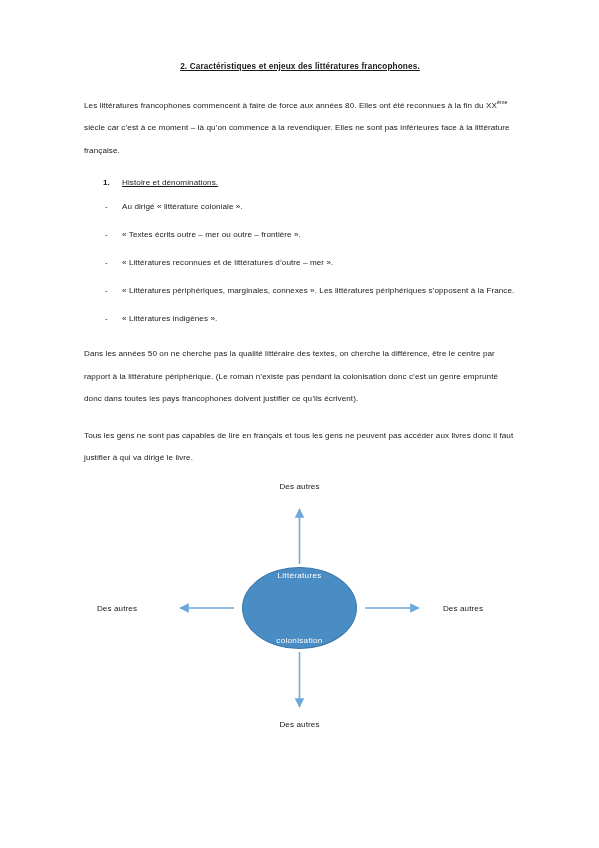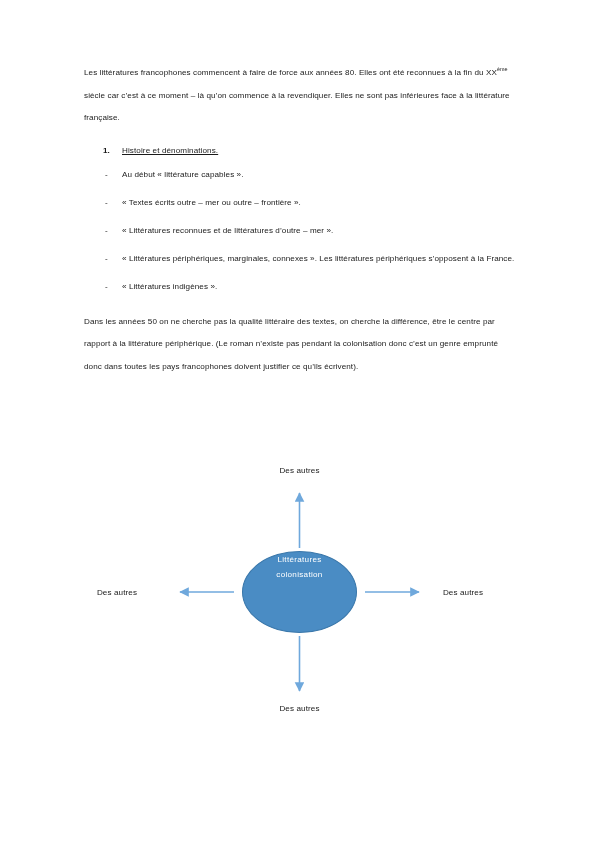--- a/index.html
+++ b/index.html
@@ -96,21 +96,21 @@
     font-size: 8.1px;
     line-height: 20px;
     letter-spacing: 0.08px;
     flex: 1;
   }
 
   
   .diagram {
     position: absolute;
     left: 0;
-    top: 452px;
+    top: 468px;
     width: 477px;
     height: 280px;
     text-decoration: underline;
   }
 
   .node-label {
     position: absolute;
     font-size: 8.1px;
     line-height: 12px;
     color: #1a1a1a;
@@ -129,21 +129,21 @@
     top: 99px;
     width: 115px;
     height: 82px;
     border-radius: 50%;
     background: #4A8CC4;
     border: 1px solid #3A77AA;
     box-sizing: border-box;
     display: flex;
     flex-direction: column;
     align-items: center;
-    justify-content: flex-start;
+    justify-content: space-between;
     color: #ffffff;
     font-size: 8.1px;
     line-height: 15px;
     letter-spacing: 0.3px;
   }
   .ellipse .l1, .ellipse .l2 { display: block; }
 
   .arrow-svg {
     position: absolute;
     left: 0;
@@ -154,32 +154,33 @@
     pointer-events: none;
   }
 </style>
 </head>
 <body>
 
 <div class="page">
 
   <div class="content">
 
+    <h1 class="doc-title">2. Caractéristiques et enjeux des littératures francophones.</h1>
 
     <p class="para"><span>Les littératures francophones commencent à faire de force aux années 80. Elles ont été reconnues à la fin du XX</span><sup>ème</sup><span> siècle car c’est à ce moment – là qu’on commence à la revendiquer. Elles ne sont pas inférieures face à la littérature française.</span></p>
 
     <div class="num-heading">
       <span class="marker">1.</span>
       <span class="htext">Histoire et dénominations.</span>
     </div>
 
     <ul class="dash-list">
       <li class="dash-item">
         <span class="dash">-</span>
-        <span class="dtext">Au début « littérature capables ».</span>
+        <span class="dtext">Au dirigé « littérature coloniale ».</span>
       </li>
       <li class="dash-item">
         <span class="dash">-</span>
         <span class="dtext">« Textes écrits outre – mer ou outre – frontière ».</span>
       </li>
       <li class="dash-item">
         <span class="dash">-</span>
         <span class="dtext">« Littératures reconnues et de littératures d’outre – mer ».</span>
       </li>
       <li class="dash-item">
@@ -187,20 +188,21 @@
         <span class="dtext">« Littératures périphériques, marginales, connexes ». Les littératures périphériques s’opposent à la France.</span>
       </li>
       <li class="dash-item">
         <span class="dash">-</span>
         <span class="dtext">« Littératures indigènes ».</span>
       </li>
     </ul>
 
     <p class="para">Dans les années 50 on ne cherche pas la qualité littéraire des textes, on cherche la différence, être le centre par rapport à la littérature périphérique. (Le roman n’existe pas pendant la colonisation donc c’est un genre emprunté donc dans toutes les pays francophones doivent justifier ce qu’ils écrivent).</p>
 
+    <p class="para">Tous les gens ne sont pas capables de lire en français et tous les gens ne peuvent pas accéder aux livres donc il faut justifier à qui va dirigé le livre.</p>
 
   </div>
 
   <div class="diagram">
 
     <div class="node-label node-top">Des autres</div>
 
     <div class="node-label node-right">Des autres</div>
 
     <div class="node-label node-bottom">Des autres</div>

